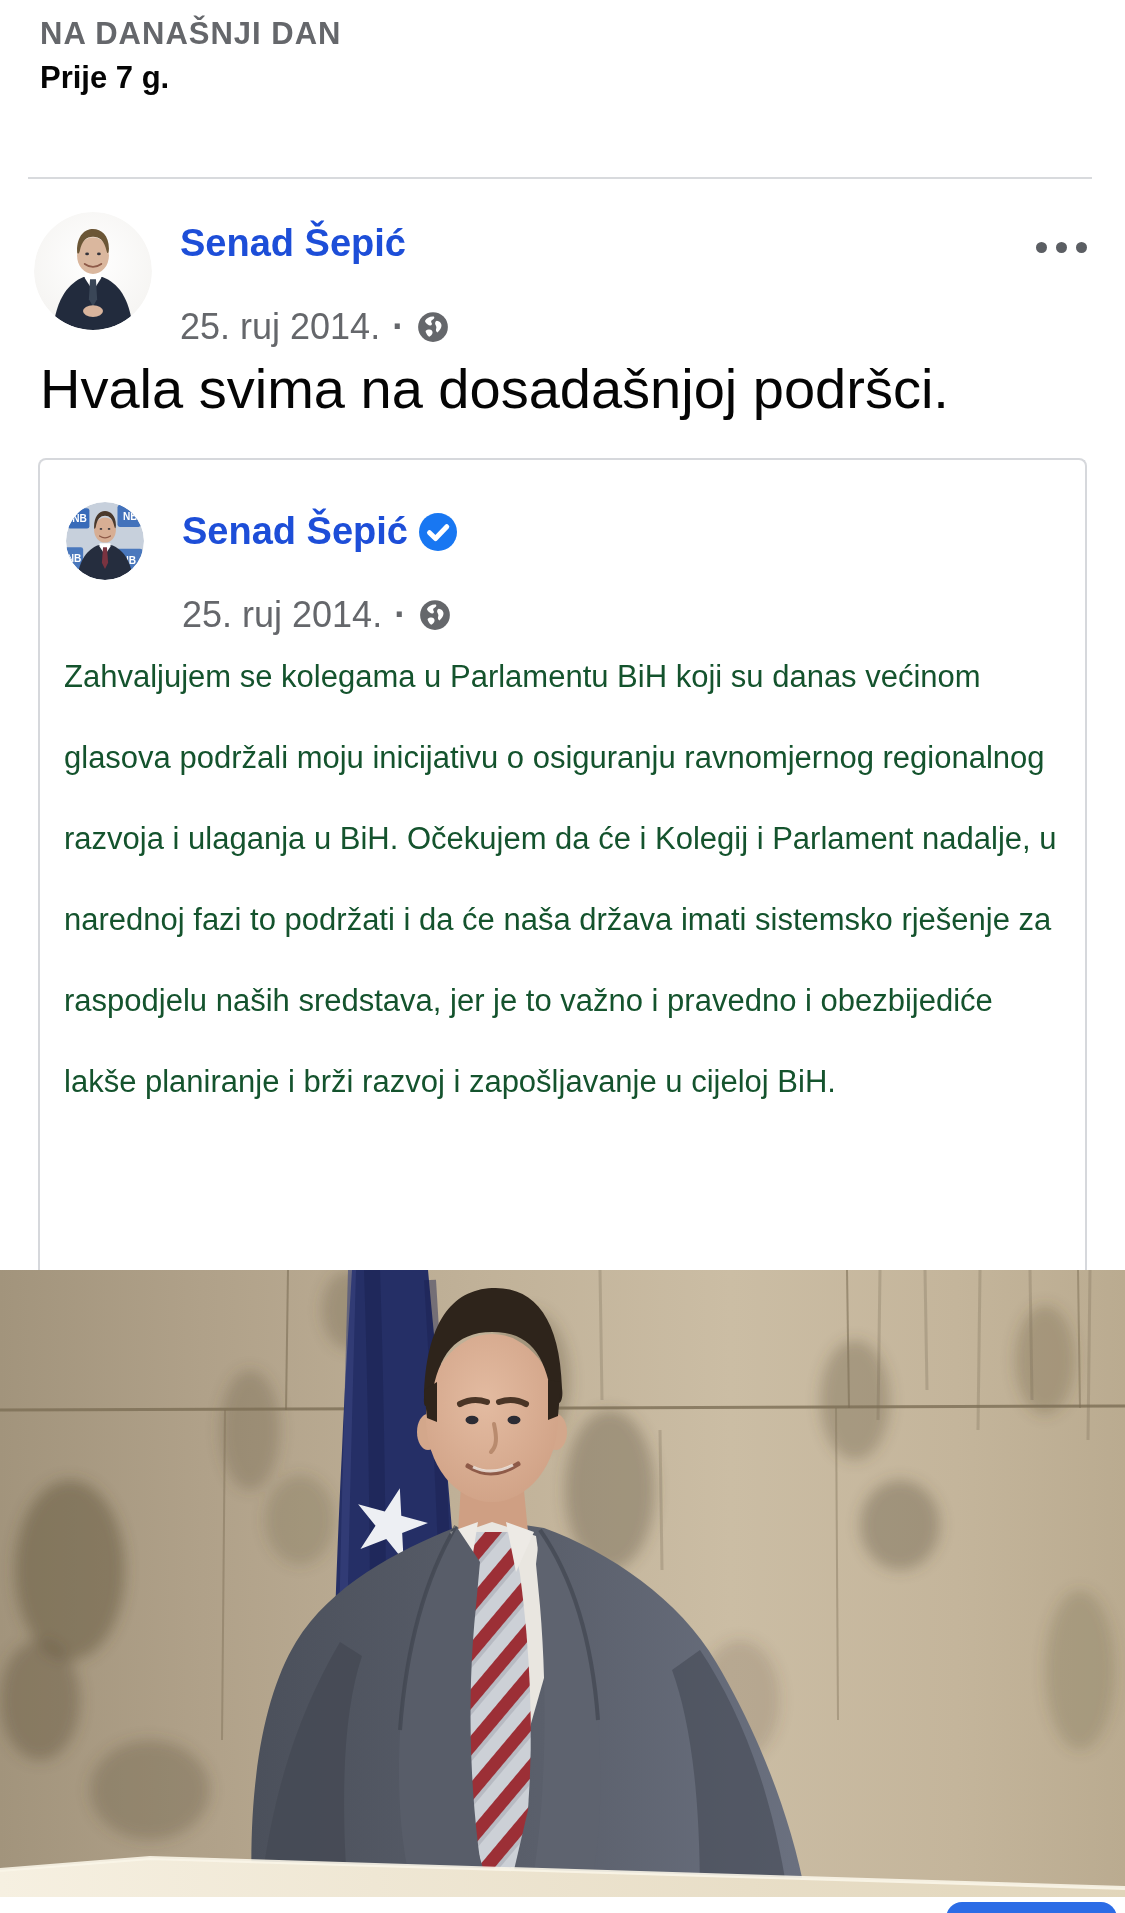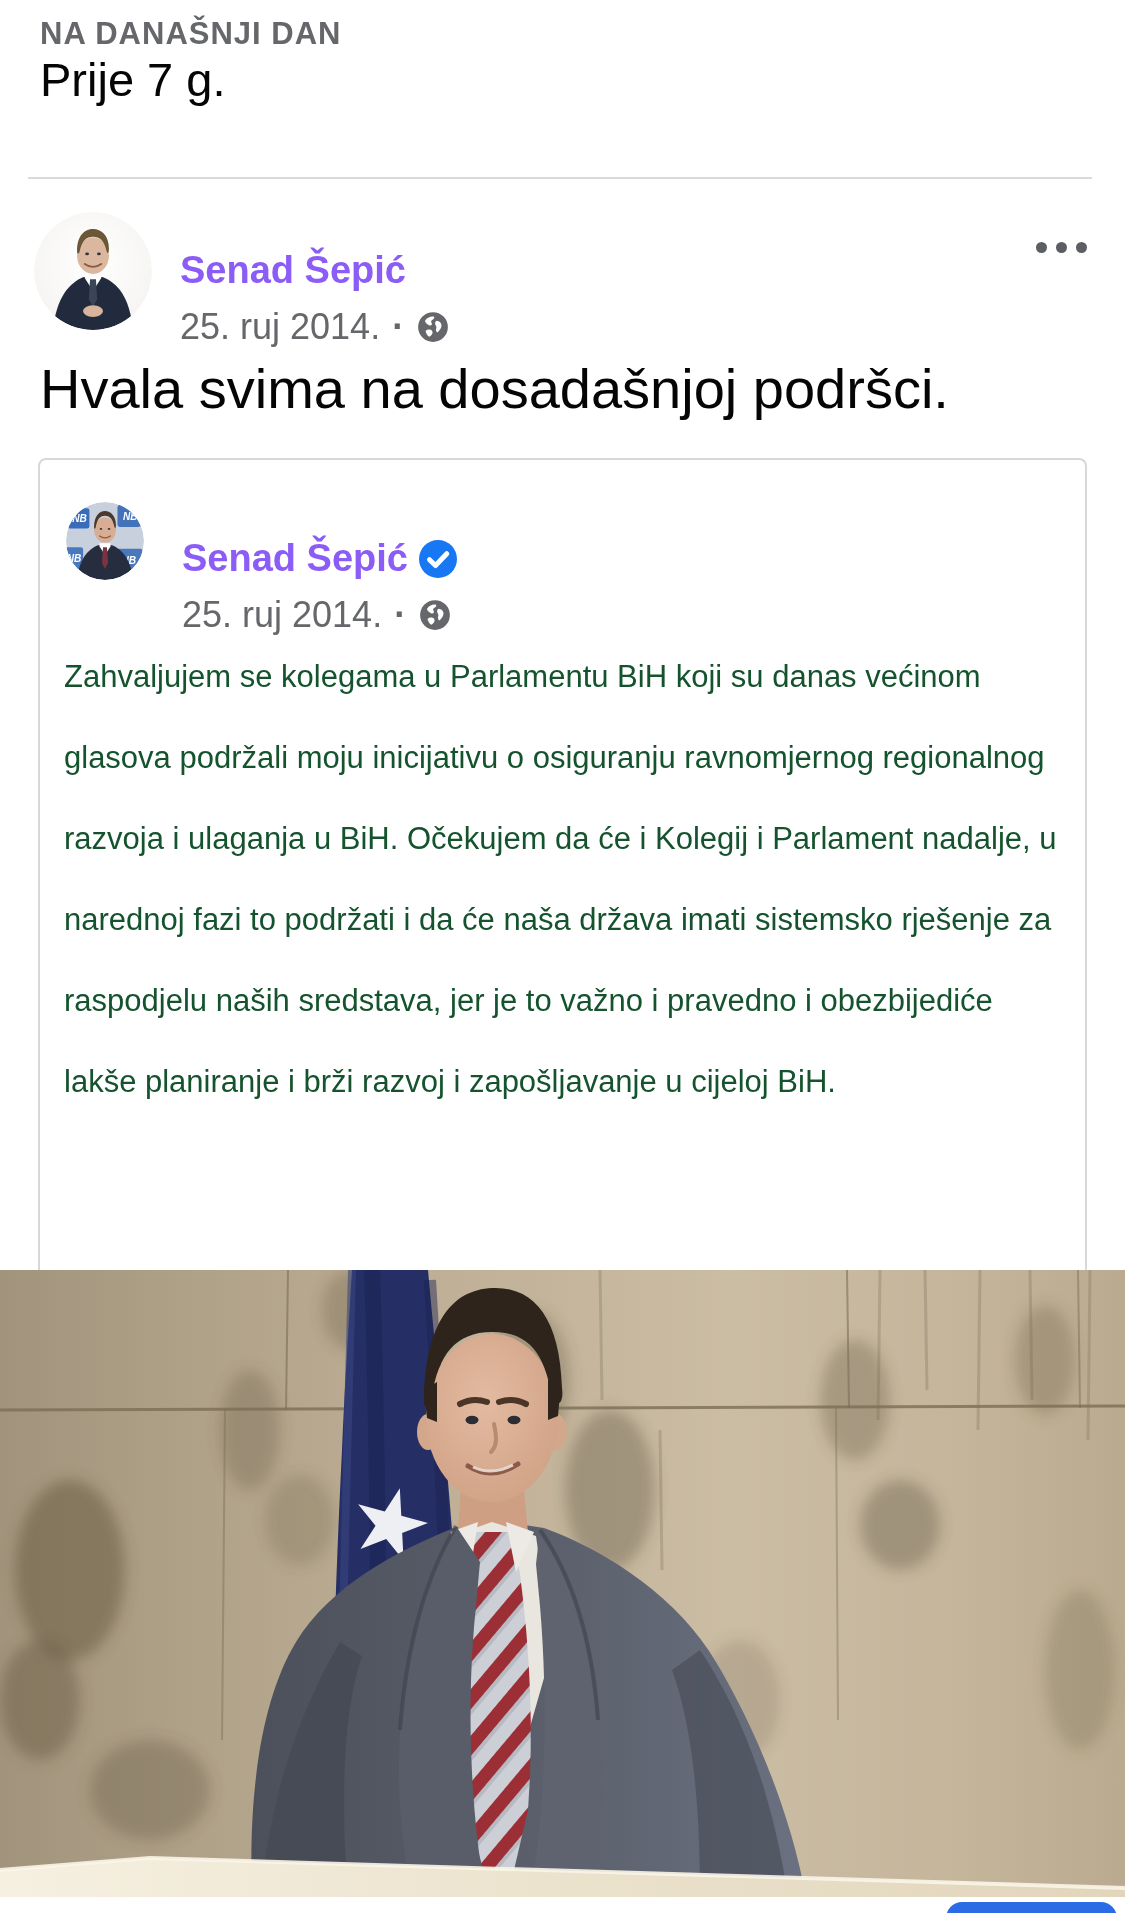--- a/index.html
+++ b/index.html
@@ -2,25 +2,25 @@
 <html><head>
 <meta charset="utf-8">
 <style>
   html,body{margin:0;padding:0;background:#fff;}
   .page{
     position:relative;width:1125px;height:1913px;overflow:hidden;background:#fff;
     font-family:"Liberation Sans","DejaVu Sans",sans-serif;color:#050505;padding-left:20px;
   }
   .abs{position:absolute;}
   .eyebrow{left:40px;top:16px;font-size:31px;font-weight:600;letter-spacing:1px;color:#65676B;}
-  .memory-title{left:40px;top:52px;font-size:47px;font-weight:400;color:#050505;}
+  .memory-title{left:40px;top:60px;font-size:31px;font-weight:700;color:#050505;}
   .divider{left:28px;top:177px;width:1064px;height:2px;background:#d8dadd;}
-  .avatar{border-radius:50%;overflow:hidden;font-style:italic;}
+  .avatar{border-radius:50%;overflow:hidden;}
   .avatar svg{display:block;width:100%;height:100%;}
-  .author{font-weight:700;font-size:38px;color:#8b5cf6;display:flex;align-items:center;gap:10px;margin-top:27px;}
+  .author{font-weight:700;font-size:38px;color:#1d4ed8;display:flex;align-items:center;gap:10px;}
   .meta{display:flex;align-items:center;gap:12px;color:#65676B;font-size:36px;margin-top:24px;}
   .meta .sep{font-weight:700;}
   .dots{left:1036px;top:242px;display:flex;gap:9px;cursor:pointer;}
   .dots span{width:11px;height:11px;border-radius:50%;background:#5b5e63;display:block;}
   .post-text{left:40px;top:360px;width:1040px;font-size:56px;line-height:57px;color:#050505;}
   .shared-card{
     left:38px;top:458px;width:1049px;height:812px;box-sizing:border-box;
     border:2px solid #d6d8dc;border-bottom:none;border-radius:8px 8px 0 0;background:#fff;
   }
   .shared-card .avatar{left:26px;top:42px;width:78px;height:78px;}

